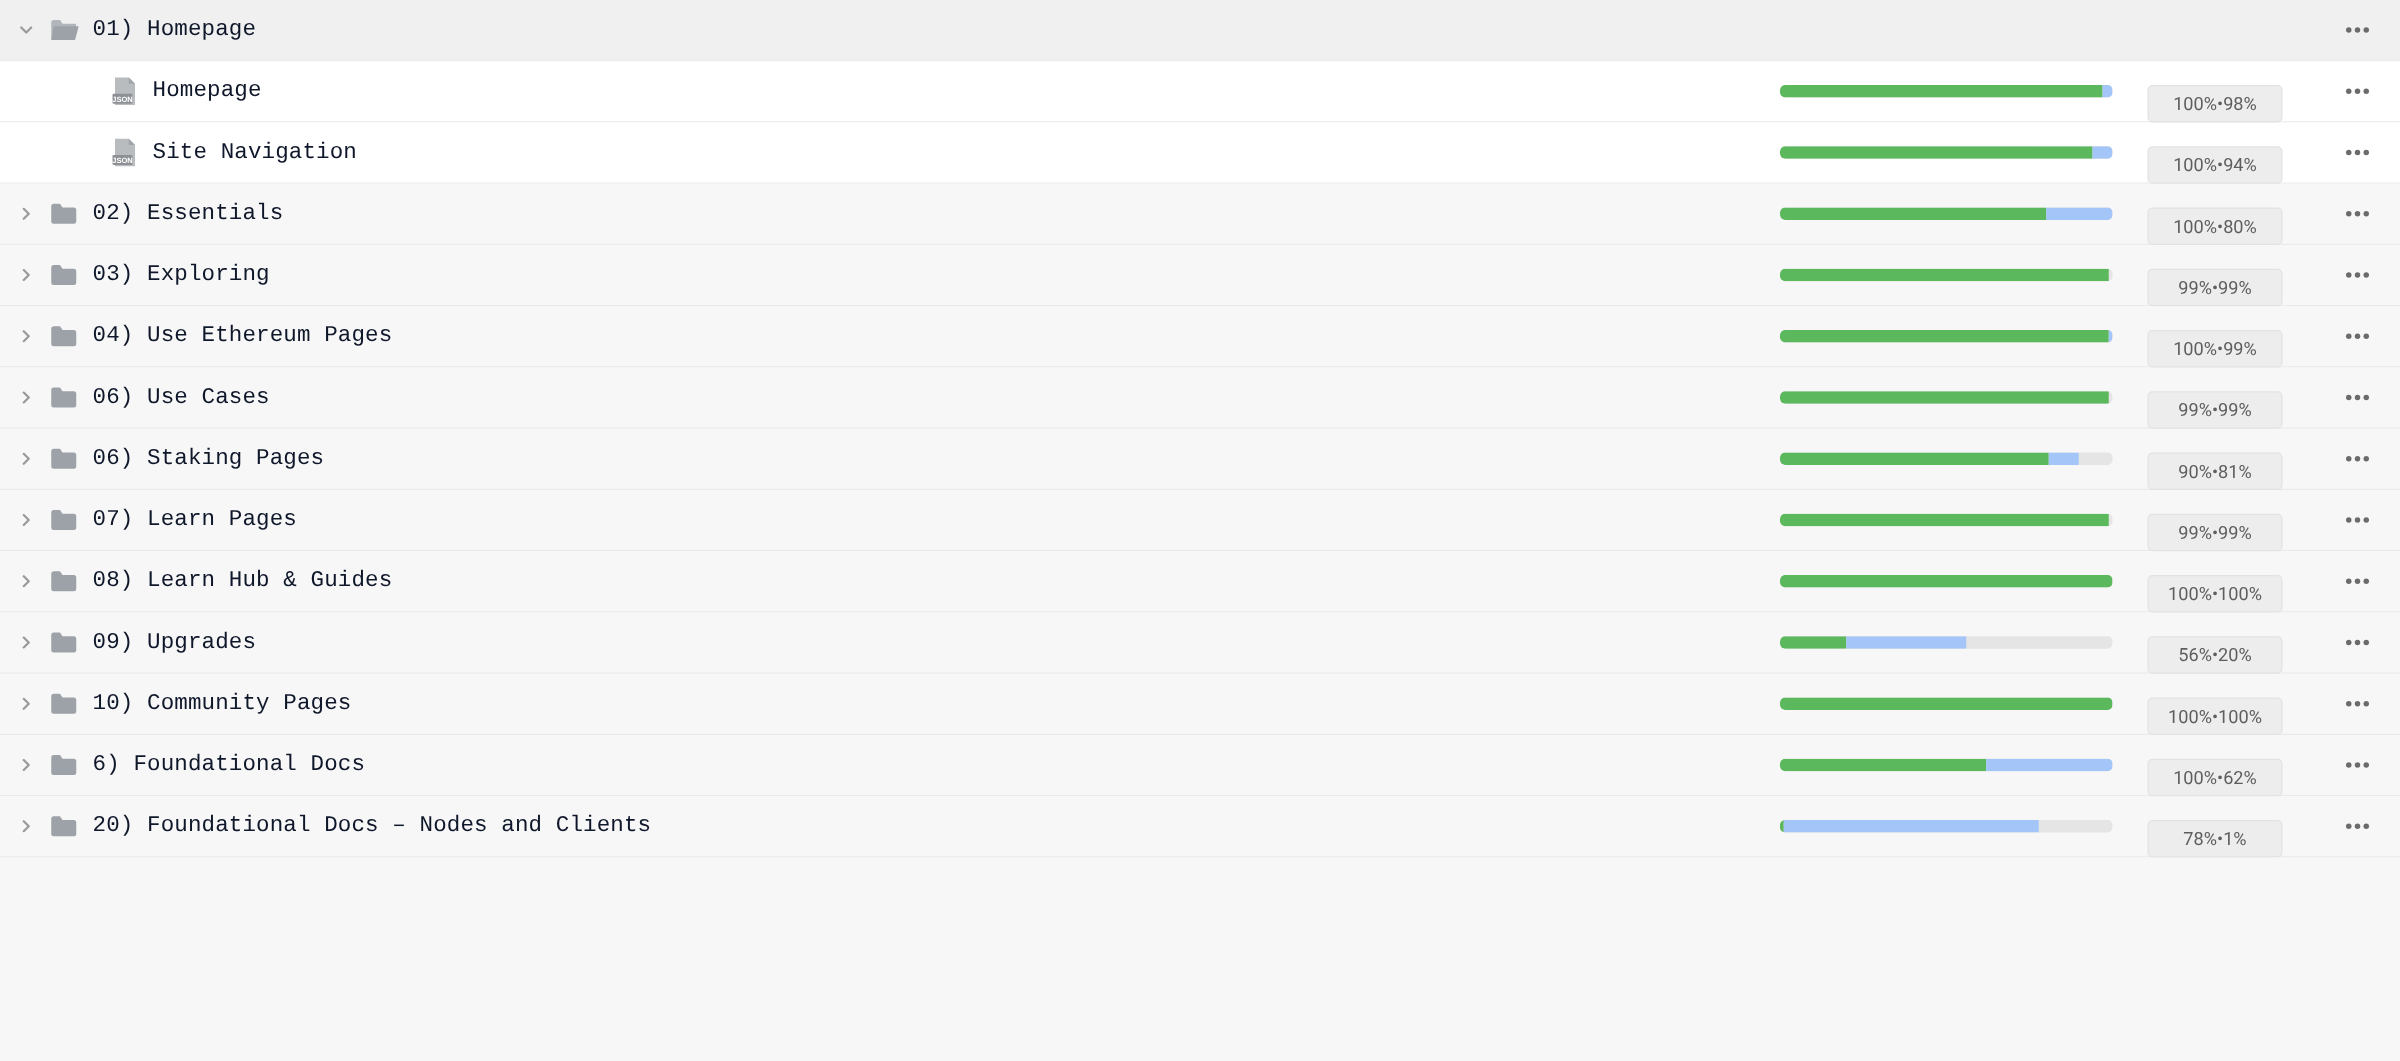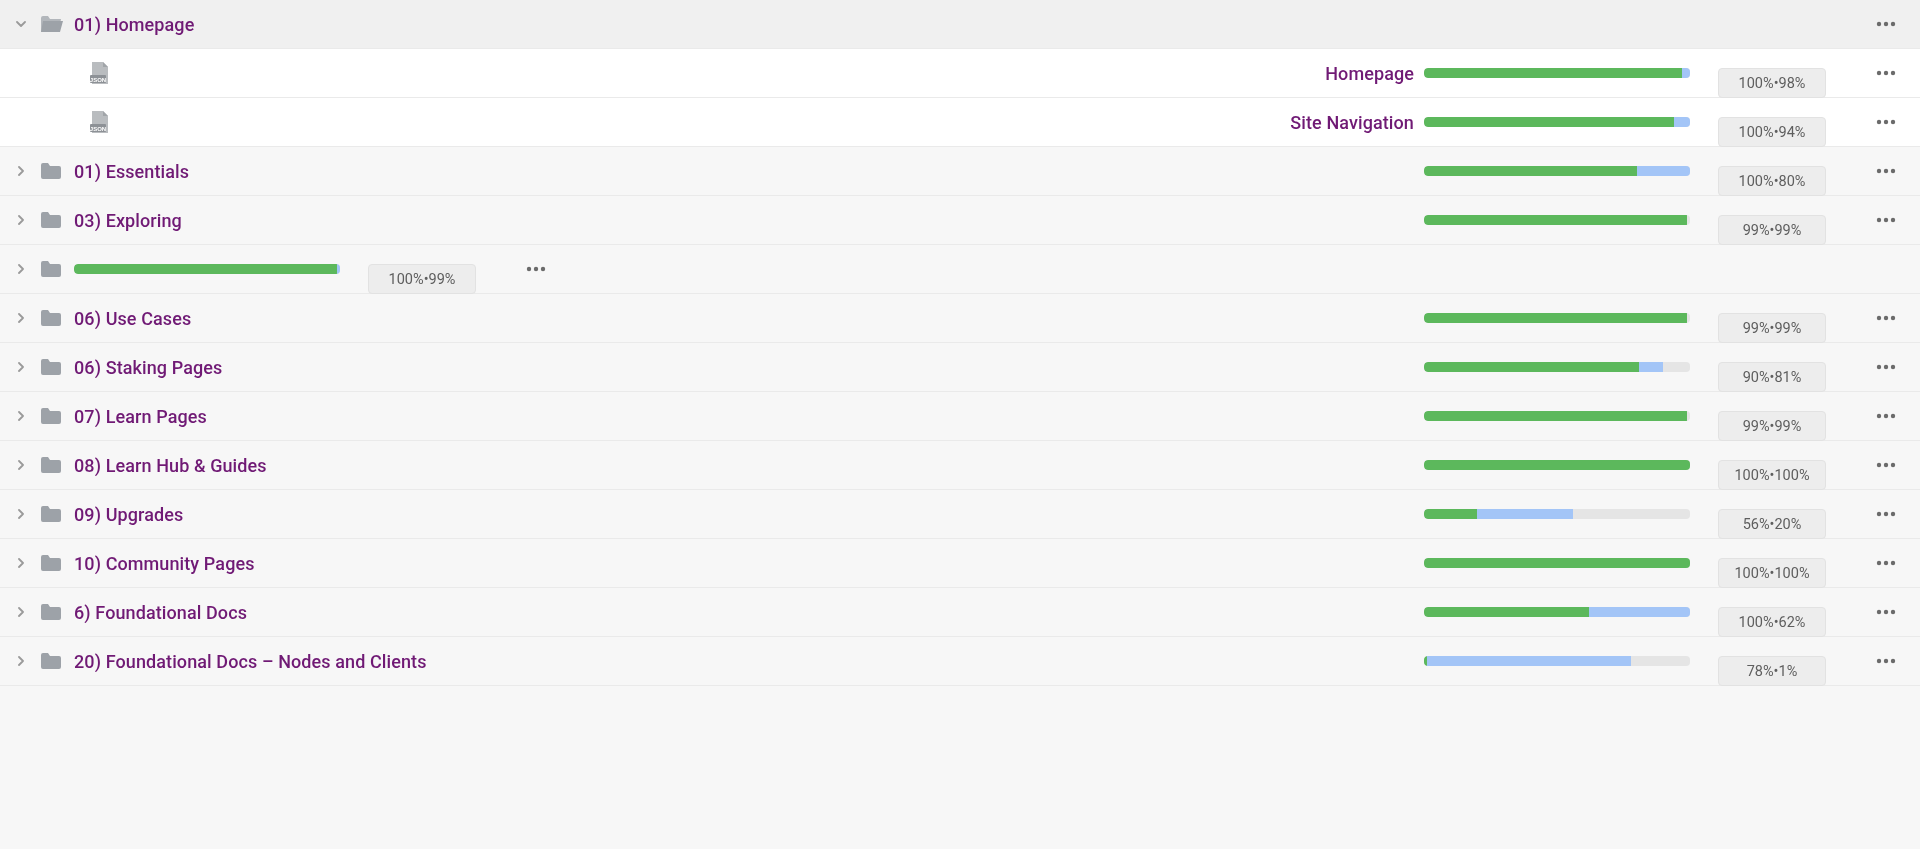--- a/index.html
+++ b/index.html
@@ -12,21 +12,21 @@
   .tree { width: 100%; }
   .row {
     display: flex;
     align-items: center;
     height: 49px;
     border-bottom: 1px solid #eaeaea;
     padding: 0 20px 0 14px;
     gap: 10px;
     background: #f7f7f7;
   }
-  .row.file { background: #ffffff; text-align: right; }
+  .row.file { background: #ffffff; }
   .row.folder-open { background: #f0f0f0; }
   .caret {
     width: 14px;
     height: 14px;
     display: inline-flex;
     align-items: center;
     justify-content: center;
     cursor: pointer;
     color: #9a9a9a;
     flex-shrink: 0;
@@ -40,26 +40,27 @@
     justify-content: center;
     flex-shrink: 0;
     color: #9aa0a6;
   }
   .indent {
     display: inline-block;
     flex-shrink: 0;
   }
   .name {
     flex: 1;
-    color: #701a75;
+    color: #0f172a;
     font-weight: 500;
     letter-spacing: 0.1px;
     white-space: nowrap;
     overflow: hidden;
     text-overflow: ellipsis;
+    font-family: Liberation Mono, monospace;
   }
   .bar-wrap {
     width: 266px;
     height: 10px;
     border-radius: 4px;
     background: #e5e5e5;
     position: relative;
     overflow: hidden;
     flex-shrink: 0;
   }
@@ -192,21 +193,21 @@
       <span class="caret">
         <svg width="10" height="10" viewBox="0 0 10 10">
           <path d="M3 1 L7 5 L3 9" fill="none" stroke="currentColor" stroke-width="1.8" stroke-linecap="round" stroke-linejoin="round"></path>
         </svg>
       </span>
       <span class="icon-slot">
         <svg width="24" height="20" viewBox="0 0 24 20">
           <path d="M2 4 Q2 2 4 2 L9 2 L11 5 L20 5 Q22 5 22 7 L22 16 Q22 18 20 18 L4 18 Q2 18 2 16 Z" fill="#9da2a8"></path>
         </svg>
       </span>
-      <span class="name">01) Essentials</span>
+      <span class="name">02) Essentials</span>
       <div class="bar-wrap">
         <div class="bar-green" style="width: 80%;"></div>
         <div class="bar-blue" style="left: 80%; width: 20%;"></div>
       </div>
       <div class="stats">
         <span>100%</span>
         <span> • </span>
         <span>80%</span>
       </div>
       <span class="more">
@@ -249,20 +250,21 @@
       <span class="caret">
         <svg width="10" height="10" viewBox="0 0 10 10">
           <path d="M3 1 L7 5 L3 9" fill="none" stroke="currentColor" stroke-width="1.8" stroke-linecap="round" stroke-linejoin="round"></path>
         </svg>
       </span>
       <span class="icon-slot">
         <svg width="24" height="20" viewBox="0 0 24 20">
           <path d="M2 4 Q2 2 4 2 L9 2 L11 5 L20 5 Q22 5 22 7 L22 16 Q22 18 20 18 L4 18 Q2 18 2 16 Z" fill="#9da2a8"></path>
         </svg>
       </span>
+      <span class="name">04) Use Ethereum Pages</span>
       <div class="bar-wrap">
         <div class="bar-green" style="width: 99%;"></div>
         <div class="bar-blue" style="left: 99%; width: 1%;"></div>
       </div>
       <div class="stats">
         <span>100%</span>
         <span> • </span>
         <span>99%</span>
       </div>
       <span class="more">

